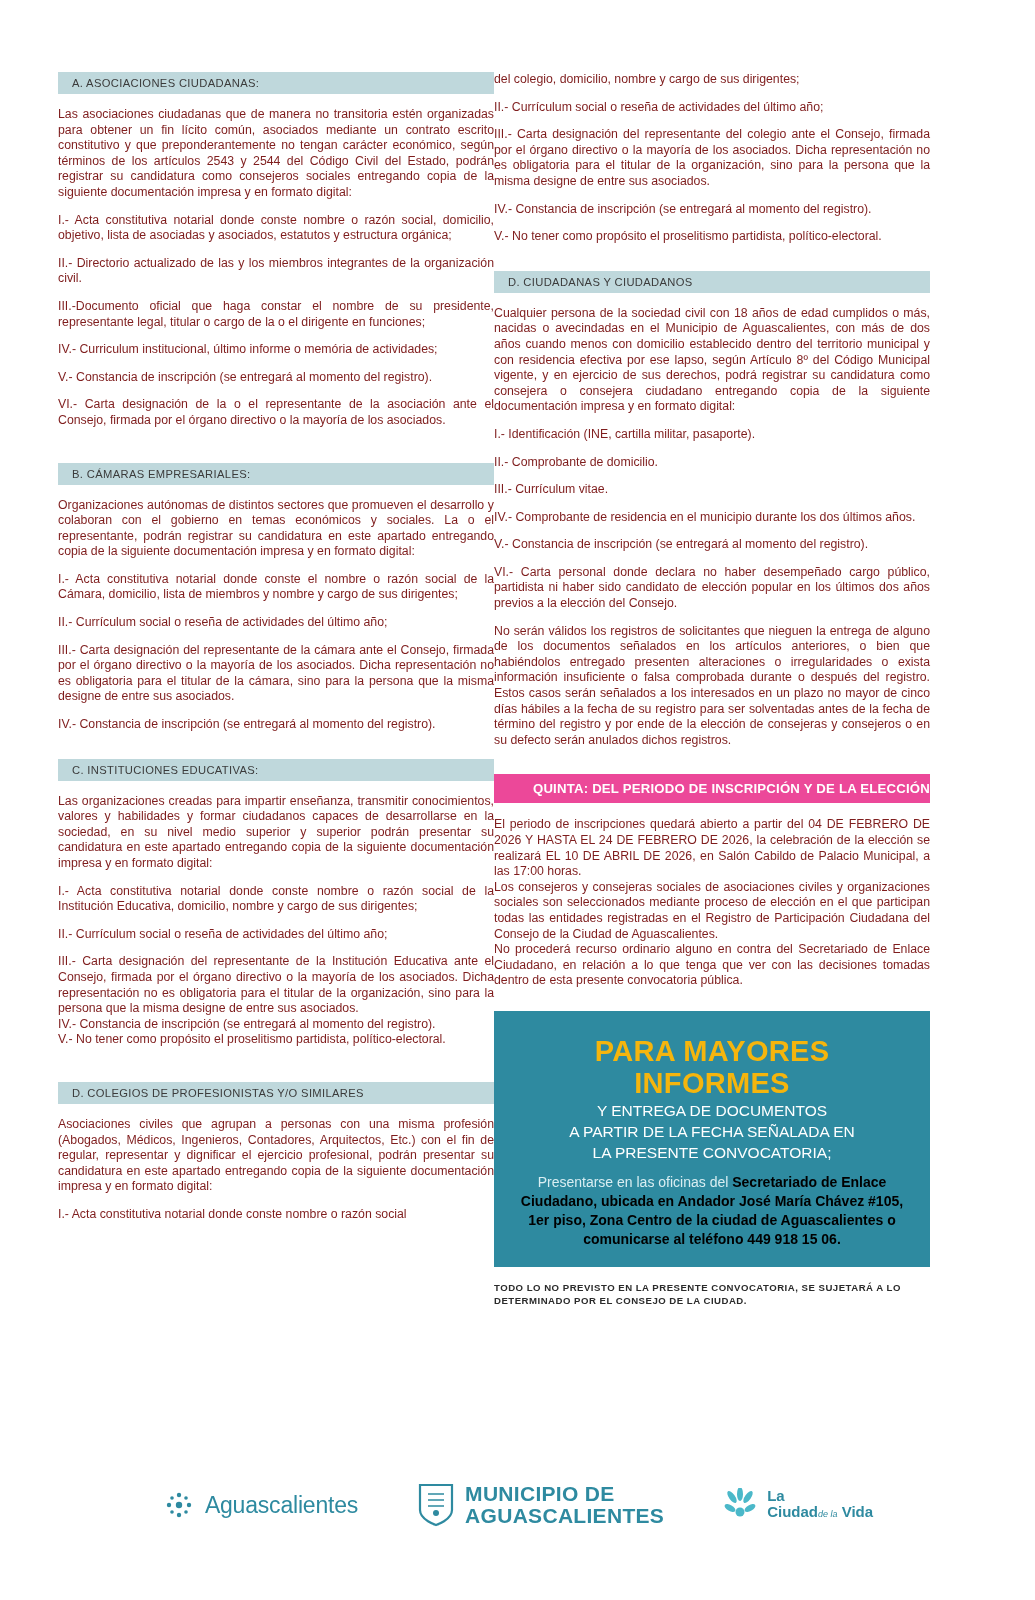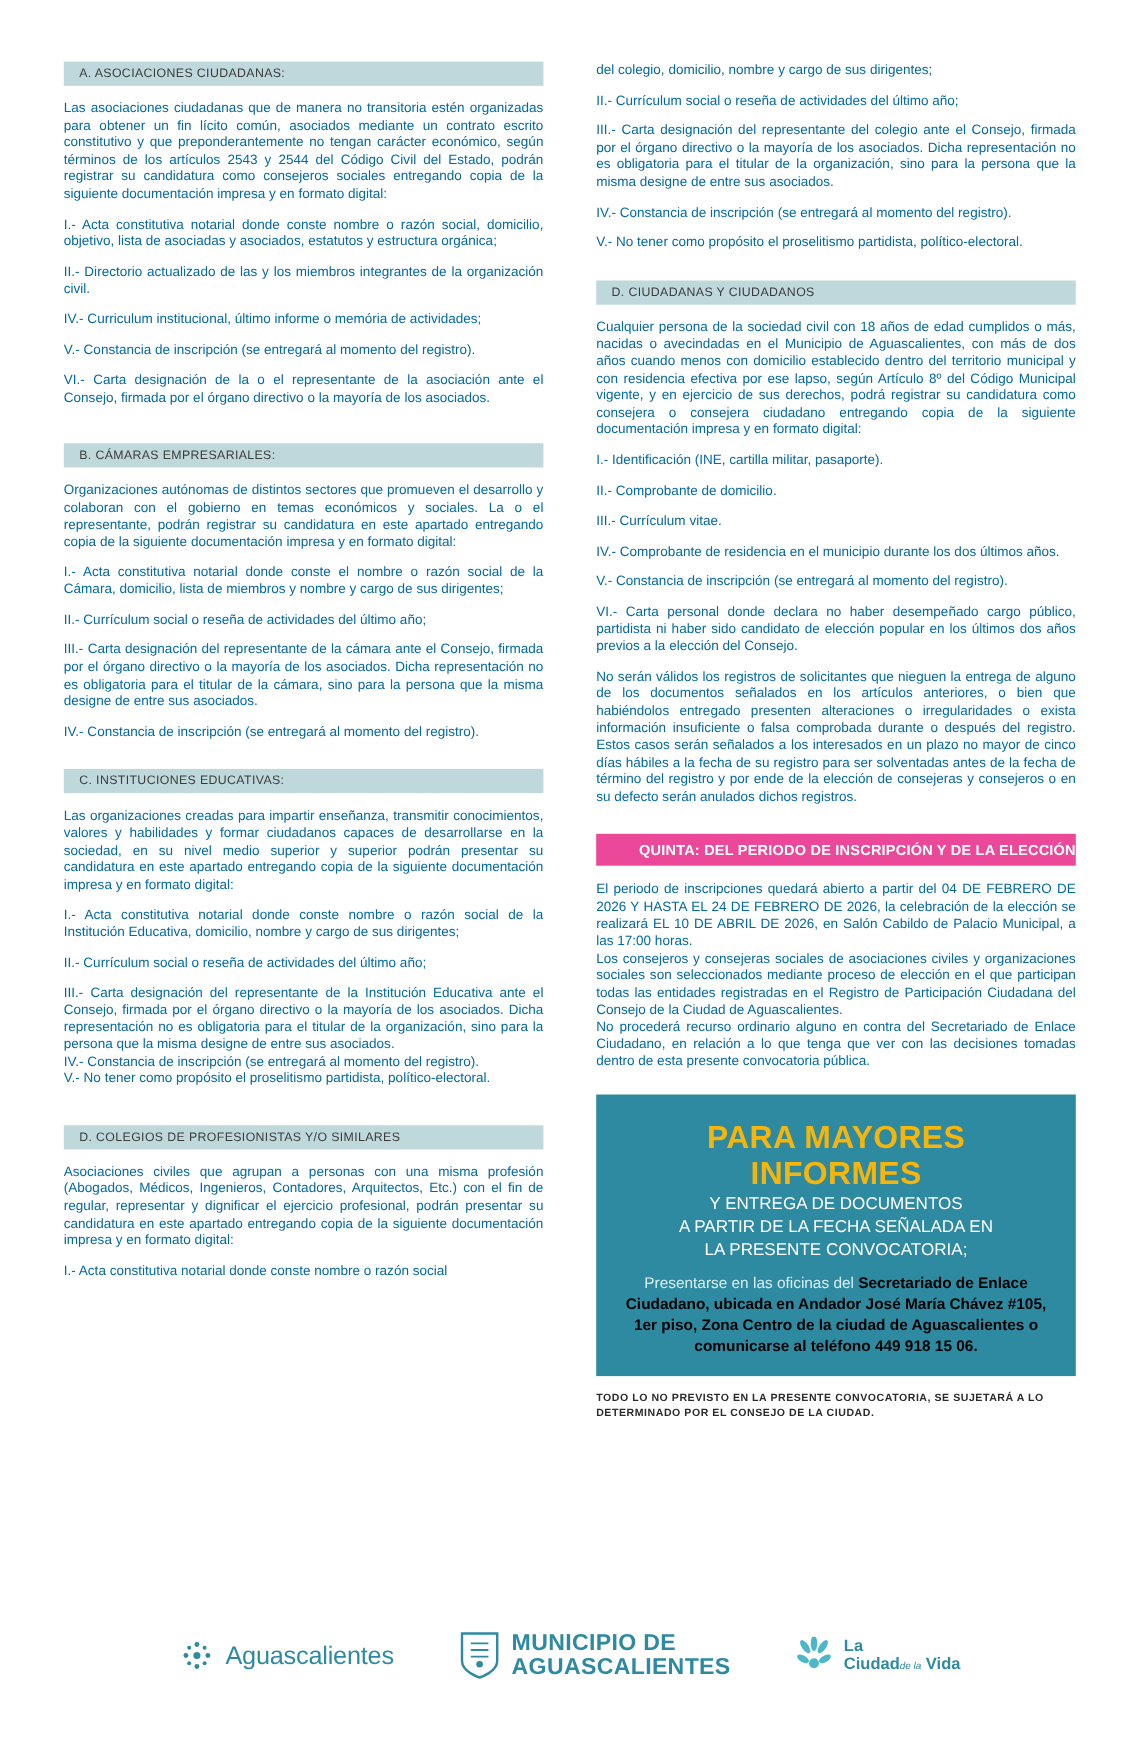--- a/index.html
+++ b/index.html
@@ -11,41 +11,40 @@
     position:relative;
     overflow:hidden;
   }
   .page {
     position:absolute;
     left:0; top:0;
     width:1035px; height:1600px;
   }
   .cols {
     position:absolute;
-    left:58px; top:56px;
+    left:58px; top:72px;
     width:920px;
     display:flex;
-    gap:48px;
   }
   .col { width:436px; }
   .band {
     background:#bfd8dc;
     color:#3b3b3b;
     font-size:11.2px;
     letter-spacing:0.35px;
     padding:5px 0 5px 14px;
     margin-bottom:13px;
   }
   .band.first { margin-top:0; }
   p {
     font-size:12.3px;
     line-height:15.6px;
     text-align:justify;
     margin:0 0 12px 0;
-    color:#0369a1;
+    color:#7f1d1d;
   }
   p.tight { margin-bottom:0; }
   .col p:last-child { margin-bottom:0; }
   .spacer-sm { height:14px; }
   .spacer-md { height:22px; }
   .yellow-band {
     background:#ec4899;
     color:#ffffff;
     font-weight:bold;
     font-size:13.2px;
@@ -130,20 +129,21 @@
 <div class="page">
 
   <div class="cols">
 
     <div class="col">
 
       <div class="band first">A. ASOCIACIONES CIUDADANAS:</div>
       <p>Las asociaciones ciudadanas que de manera no transitoria estén organizadas para obtener un fin lícito común, asociados mediante un contrato escrito constitutivo y que preponderantemente no tengan carácter económico, según términos de los artículos 2543 y 2544 del Código Civil del Estado, podrán registrar su candidatura como consejeros sociales entregando copia de la siguiente documentación impresa y en formato digital:</p>
       <p>I.- Acta constitutiva notarial donde conste nombre o razón social, domicilio, objetivo, lista de asociadas y asociados, estatutos y estructura orgánica;</p>
       <p>II.- Directorio actualizado de las y los miembros integrantes de la organización civil.</p>
+      <p>III.-Documento oficial que haga constar el nombre de su presidente, representante legal, titular o cargo de la o el dirigente en funciones;</p>
       <p>IV.- Curriculum institucional, último informe o memória de actividades;</p>
       <p>V.- Constancia de inscripción (se entregará al momento del registro).</p>
       <p>VI.- Carta designación de la o el representante de la asociación ante el Consejo, firmada por el órgano directivo o la mayoría de los asociados.</p>
 
       <div class="spacer-md"></div>
 
       <div class="band">B. CÁMARAS EMPRESARIALES:</div>
       <p>Organizaciones autónomas de distintos sectores que promueven el desarrollo y colaboran con el gobierno en temas económicos y sociales. La o el representante, podrán registrar su candidatura en este apartado entregando copia de la siguiente documentación impresa y en formato digital:</p>
       <p>I.- Acta constitutiva notarial donde conste el nombre o razón social de la Cámara, domicilio, lista de miembros y nombre y cargo de sus dirigentes;</p>
       <p>II.- Currículum social o reseña de actividades del último año;</p>

